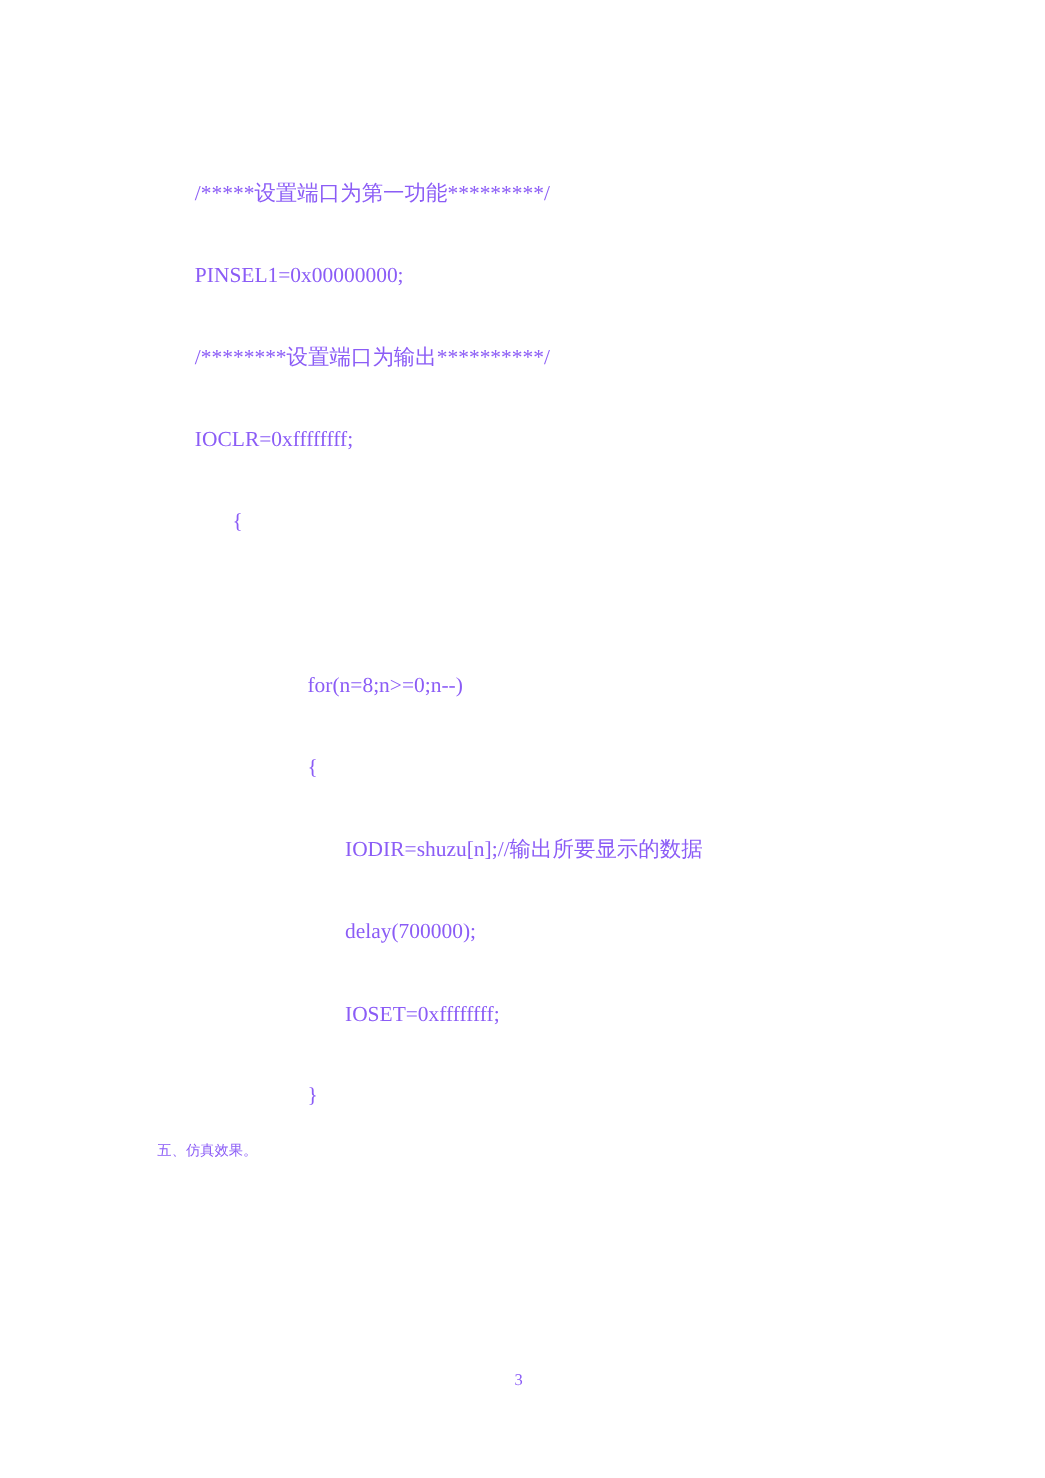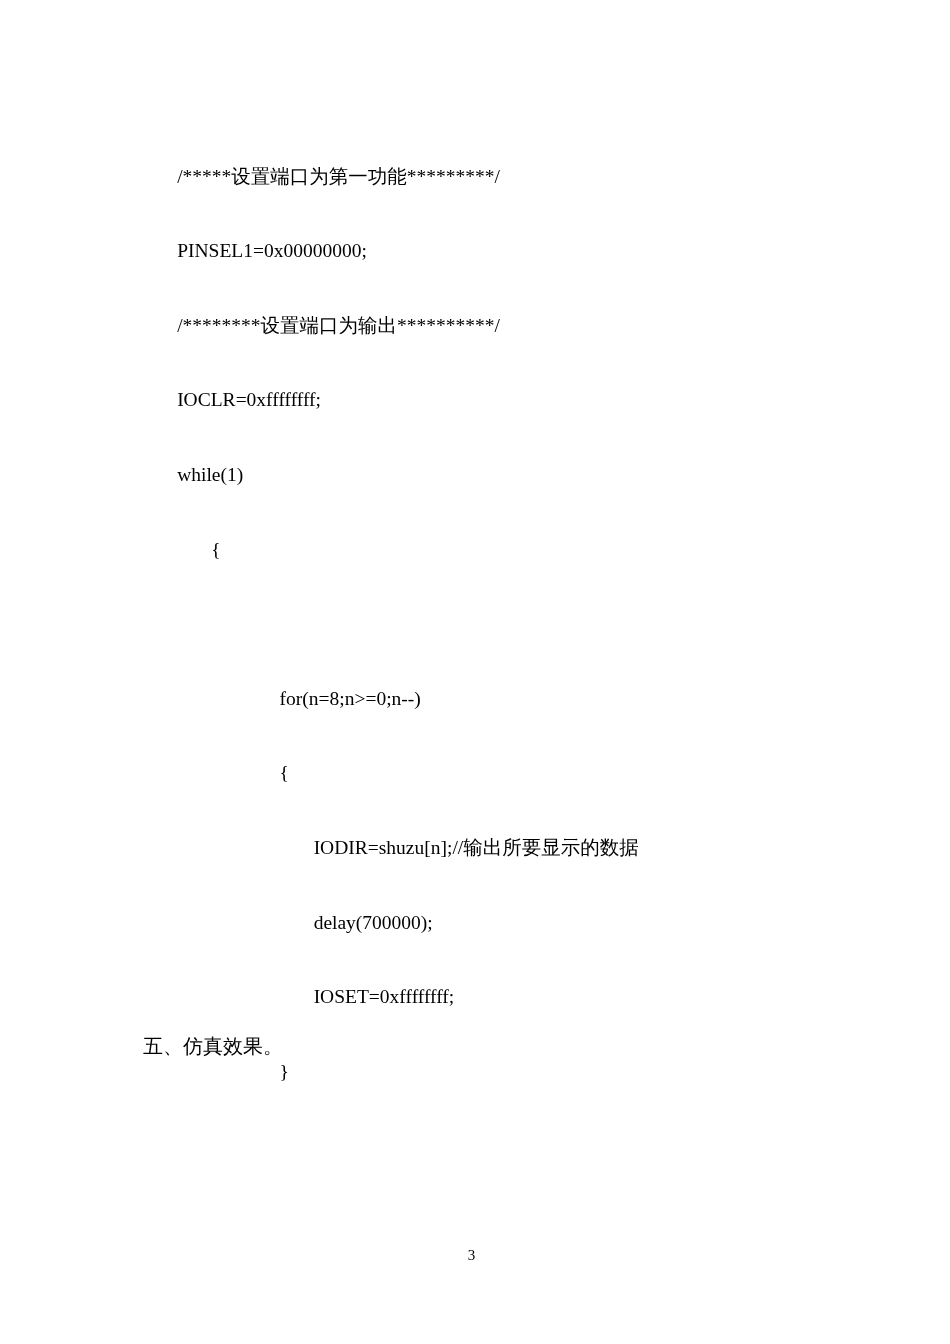--- a/index.html
+++ b/index.html
@@ -5,41 +5,41 @@
   html, body {
     margin: 0;
     padding: 0;
     background: #ffffff;
   }
   .page {
     position: relative;
     width: 950px;
     height: 1344px;
     background: #ffffff;
-    color: #000000;
+    color: #8b5cf6;
     font-family: "Liberation Serif", "DejaVu Serif", serif;
     overflow: hidden;
   }
   .code-block {
     position: absolute;
     left: 143px;
     top: 115px;
     font-size: 19.5px;
     line-height: 24.86px;
     white-space: pre;
   }
   .code-line {
     min-height: 24.86px;
     white-space: pre;
   }
   .section-heading {
     position: absolute;
     left: 143px;
     top: 1033px;
-    font-size: 20px;
+    font-size: 13px;
     line-height: 26px;
     white-space: pre;
   }
   .page-number {
     position: absolute;
     left: 0;
     top: 1246px;
     width: 943px;
     text-align: center;
     font-size: 15px;
@@ -49,21 +49,20 @@
 </head>
 <body>
 
 <div class="page">
 
   <div class="code-block">
     <div class="code-line">       /*****设置端口为第一功能*********/</div>
     <div class="code-line">       PINSEL1=0x00000000;</div>
     <div class="code-line">       /********设置端口为输出**********/</div>
     <div class="code-line">       IOCLR=0xffffffff;</div>
-    <div class="code-line">       while(1)</div>
     <div class="code-line">              {</div>
     <div class="code-line"></div>
     <div class="code-line">                            for(n=8;n&gt;=0;n--)</div>
     <div class="code-line">                            {</div>
     <div class="code-line">                                   IODIR=shuzu[n];//输出所要显示的数据</div>
     <div class="code-line">                                   delay(700000);</div>
     <div class="code-line">                                   IOSET=0xffffffff;</div>
     <div class="code-line">                            }</div>
     <div class="code-line"></div>
     

